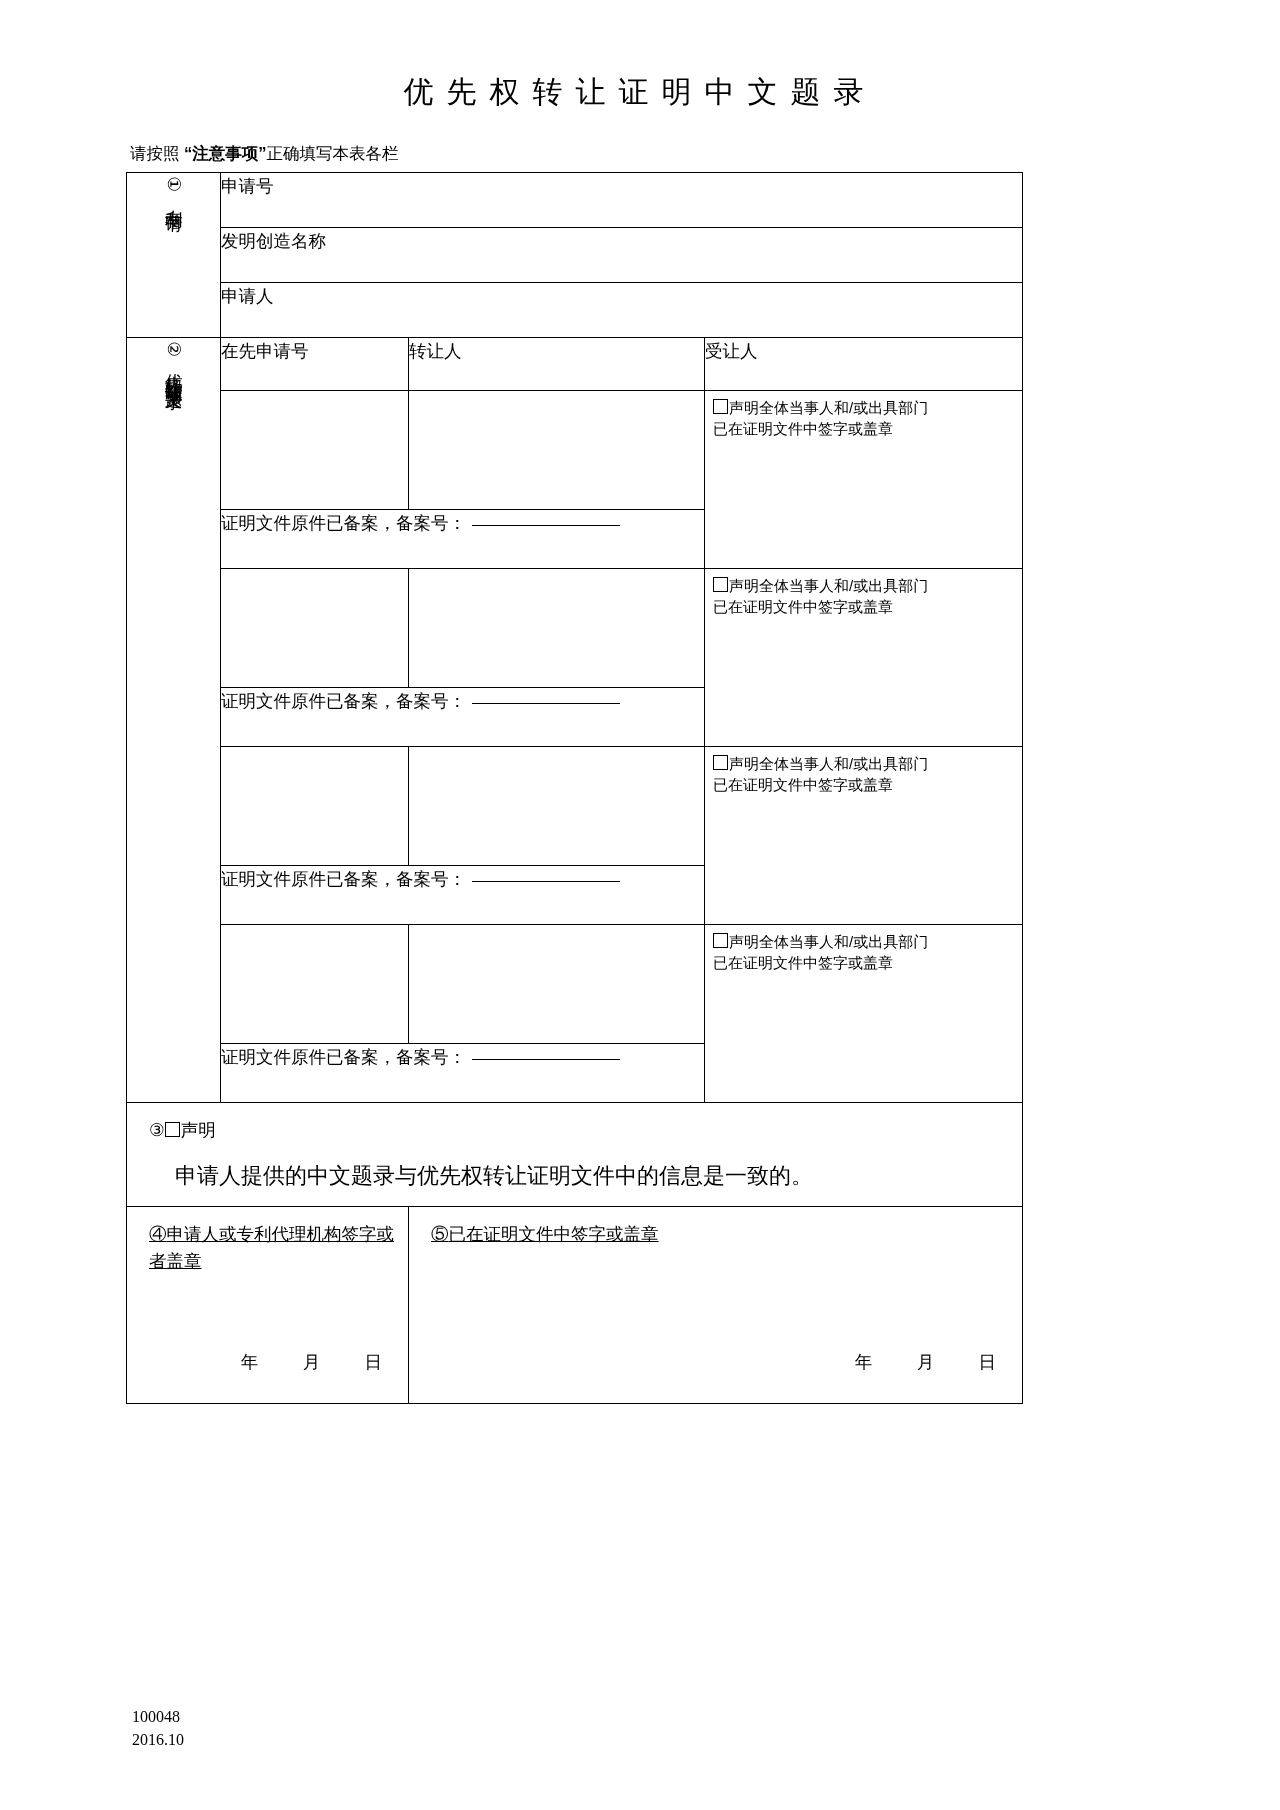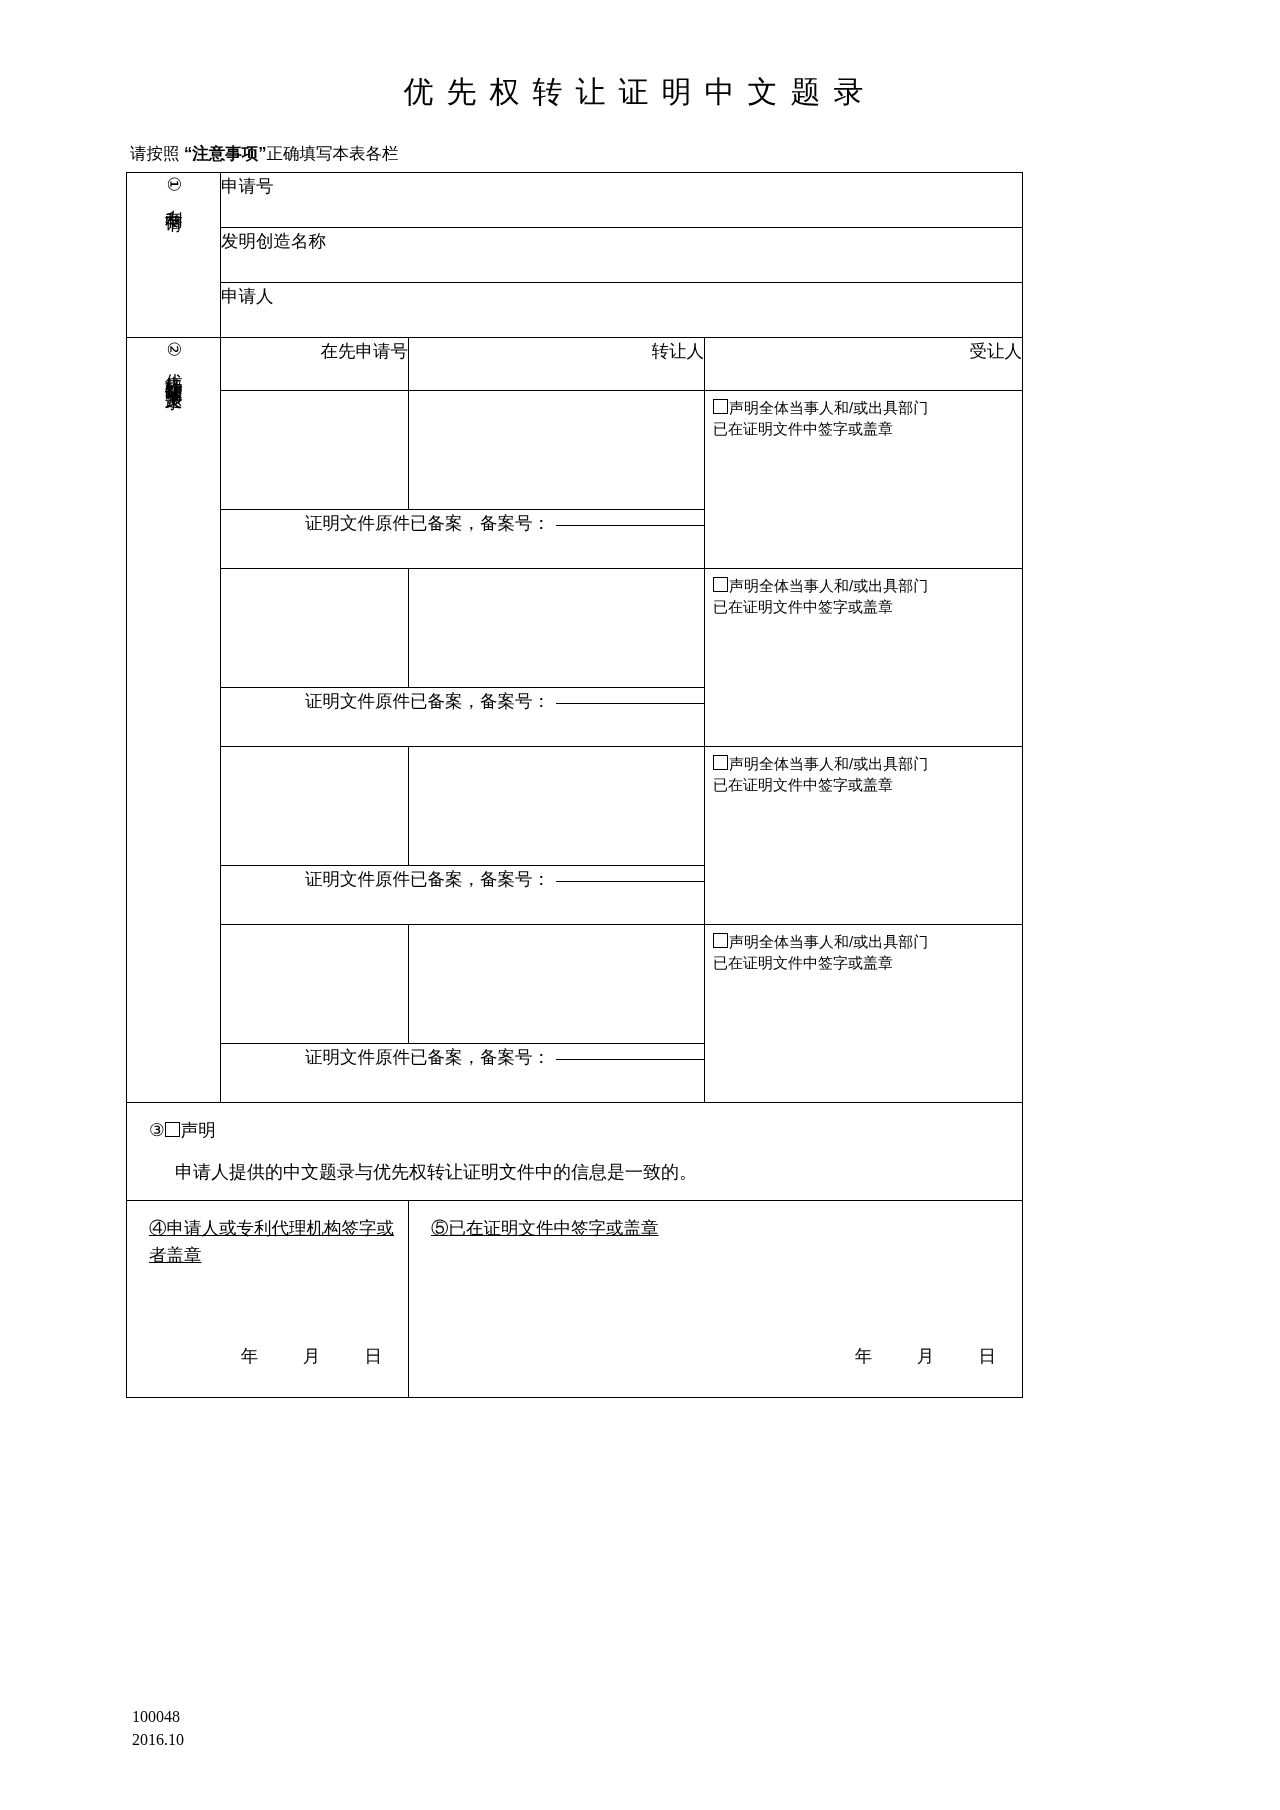--- a/index.html
+++ b/index.html
@@ -89,34 +89,33 @@
 
   .cellpad {
     padding: 12px 0 12px 14px;
   }
 
   
   .r-app { height: 54px; }
 
   
   .colhead {
-    text-align: right;
+    text-align: left;
     vertical-align: middle;
     height: 52px;
     font-size: 18px;
   }
 
   .blankrow { height: 118px; }
   .filerow  { height: 58px; vertical-align: middle; }
 
   .fileline {
     padding-left: 14px;
     white-space: nowrap;
     font-size: 17.5px;
-    text-align: right;
   }
   .rule {
     display: inline-block;
     width: 148px;
     border-bottom: 1px solid #000000;
     height: 1px;
     vertical-align: 3px;
     margin-left: 6px;
   }
 
@@ -135,21 +134,21 @@
     margin-right: 1px;
   }
 
   
   .declhead {
     padding: 14px 0 0 22px;
     font-size: 17.5px;
   }
   .declbody {
     padding: 16px 0 14px 48px;
-    font-size: 18px;
+    font-size: 22px;
   }
   .declcell { height: 86px; }
 
   
   .sigcell {
     height: 196px;
     position: relative;
     vertical-align: top;
     text-decoration: underline;
   }

